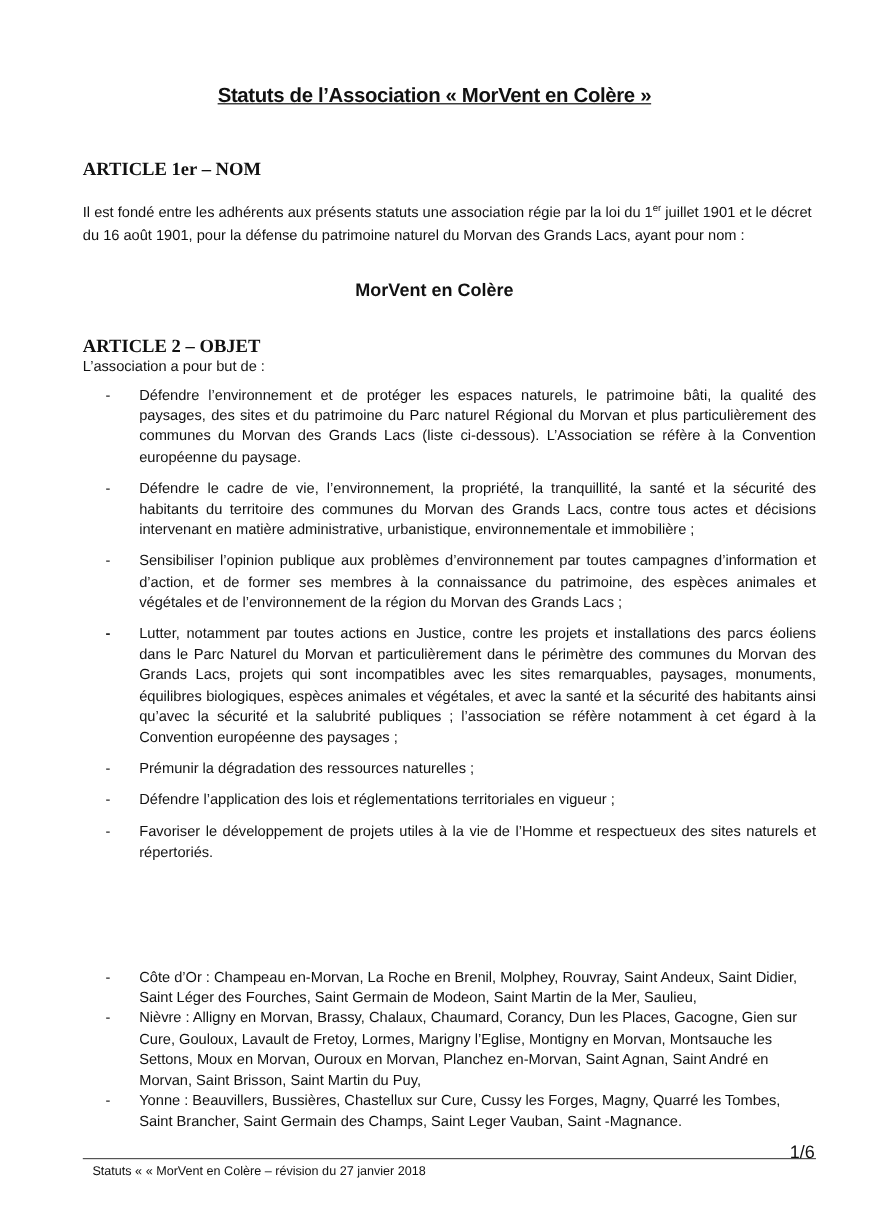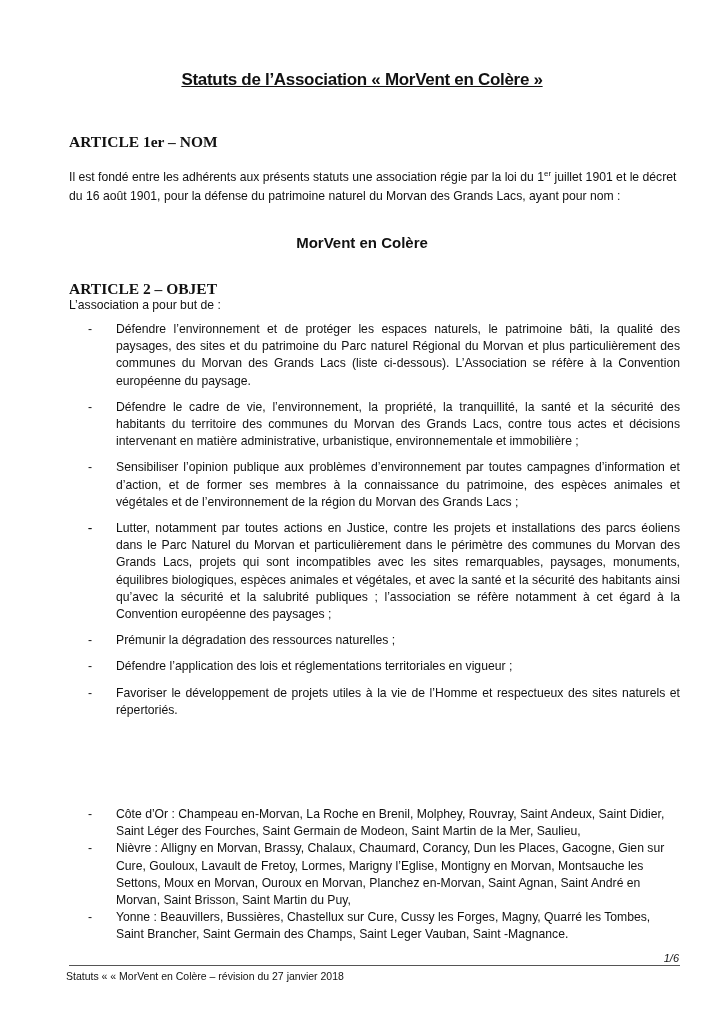--- a/index.html
+++ b/index.html
@@ -14,22 +14,22 @@
   .center-name { position:absolute; left:0; right:0; text-align:center; font-weight:bold; font-size:15px; }
   ul.obj { position:absolute; left:69px; width:611px; margin:0; padding:0; list-style:none; }
   ul.obj li { position:relative; padding-left:47px; font-size:12.2px; line-height:17.2px;
               text-align:justify; margin-bottom:9px; }
   ul.obj li .dash { position:absolute; left:19px; top:0; }
   ul.communes { position:absolute; left:69px; width:611px; margin:0; padding:0; list-style:none; }
   ul.communes li { position:relative; padding-left:47px; font-size:12.2px; line-height:17.2px; }
   ul.communes li .dash { position:absolute; left:19px; top:0; }
   .dept { }
   .footer-line { position:absolute; left:69px; right:44px; top:965px; border-top:1px solid #555; }
-  .footer-left { position:absolute; left:66px; top:970px; font-size:10.5px; }
-  .footer-right { position:absolute; right:45px; top:952px; font-size:11px;font-style:italic; }
+  .footer-left { position:absolute; left:77px; top:970px; font-size:10.5px; }
+  .footer-right { position:absolute; right:45px; top:952px; font-size:15px; }
   sup { font-size:8px; }
 </style>
 </head>
 <body>
 
 <div class="page">
   <div class="title">Statuts de l’Association « MorVent en Colère »</div>
 
   <div class="art-h" style="top:133px;">ARTICLE 1er – NOM</div>
 

